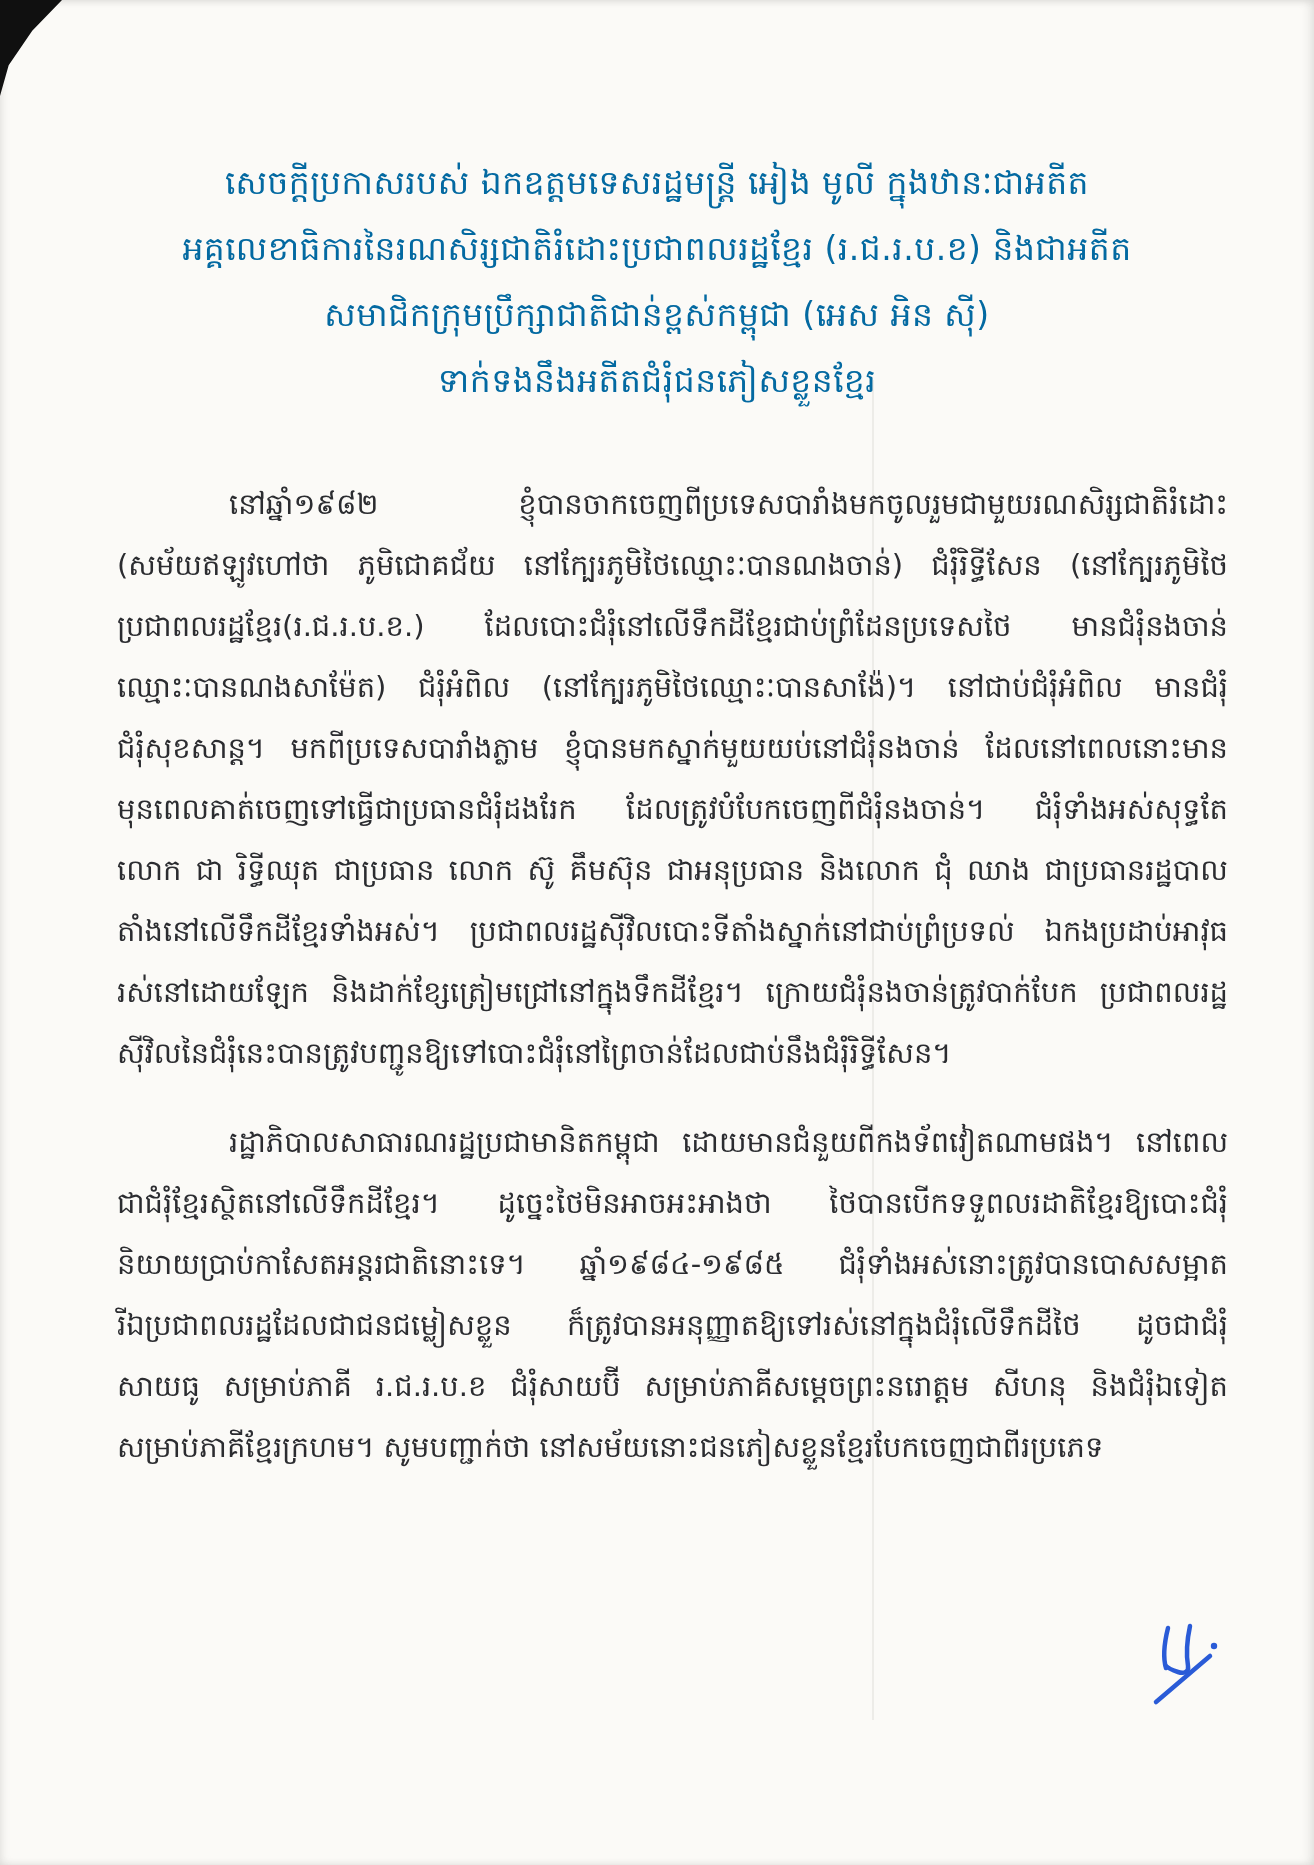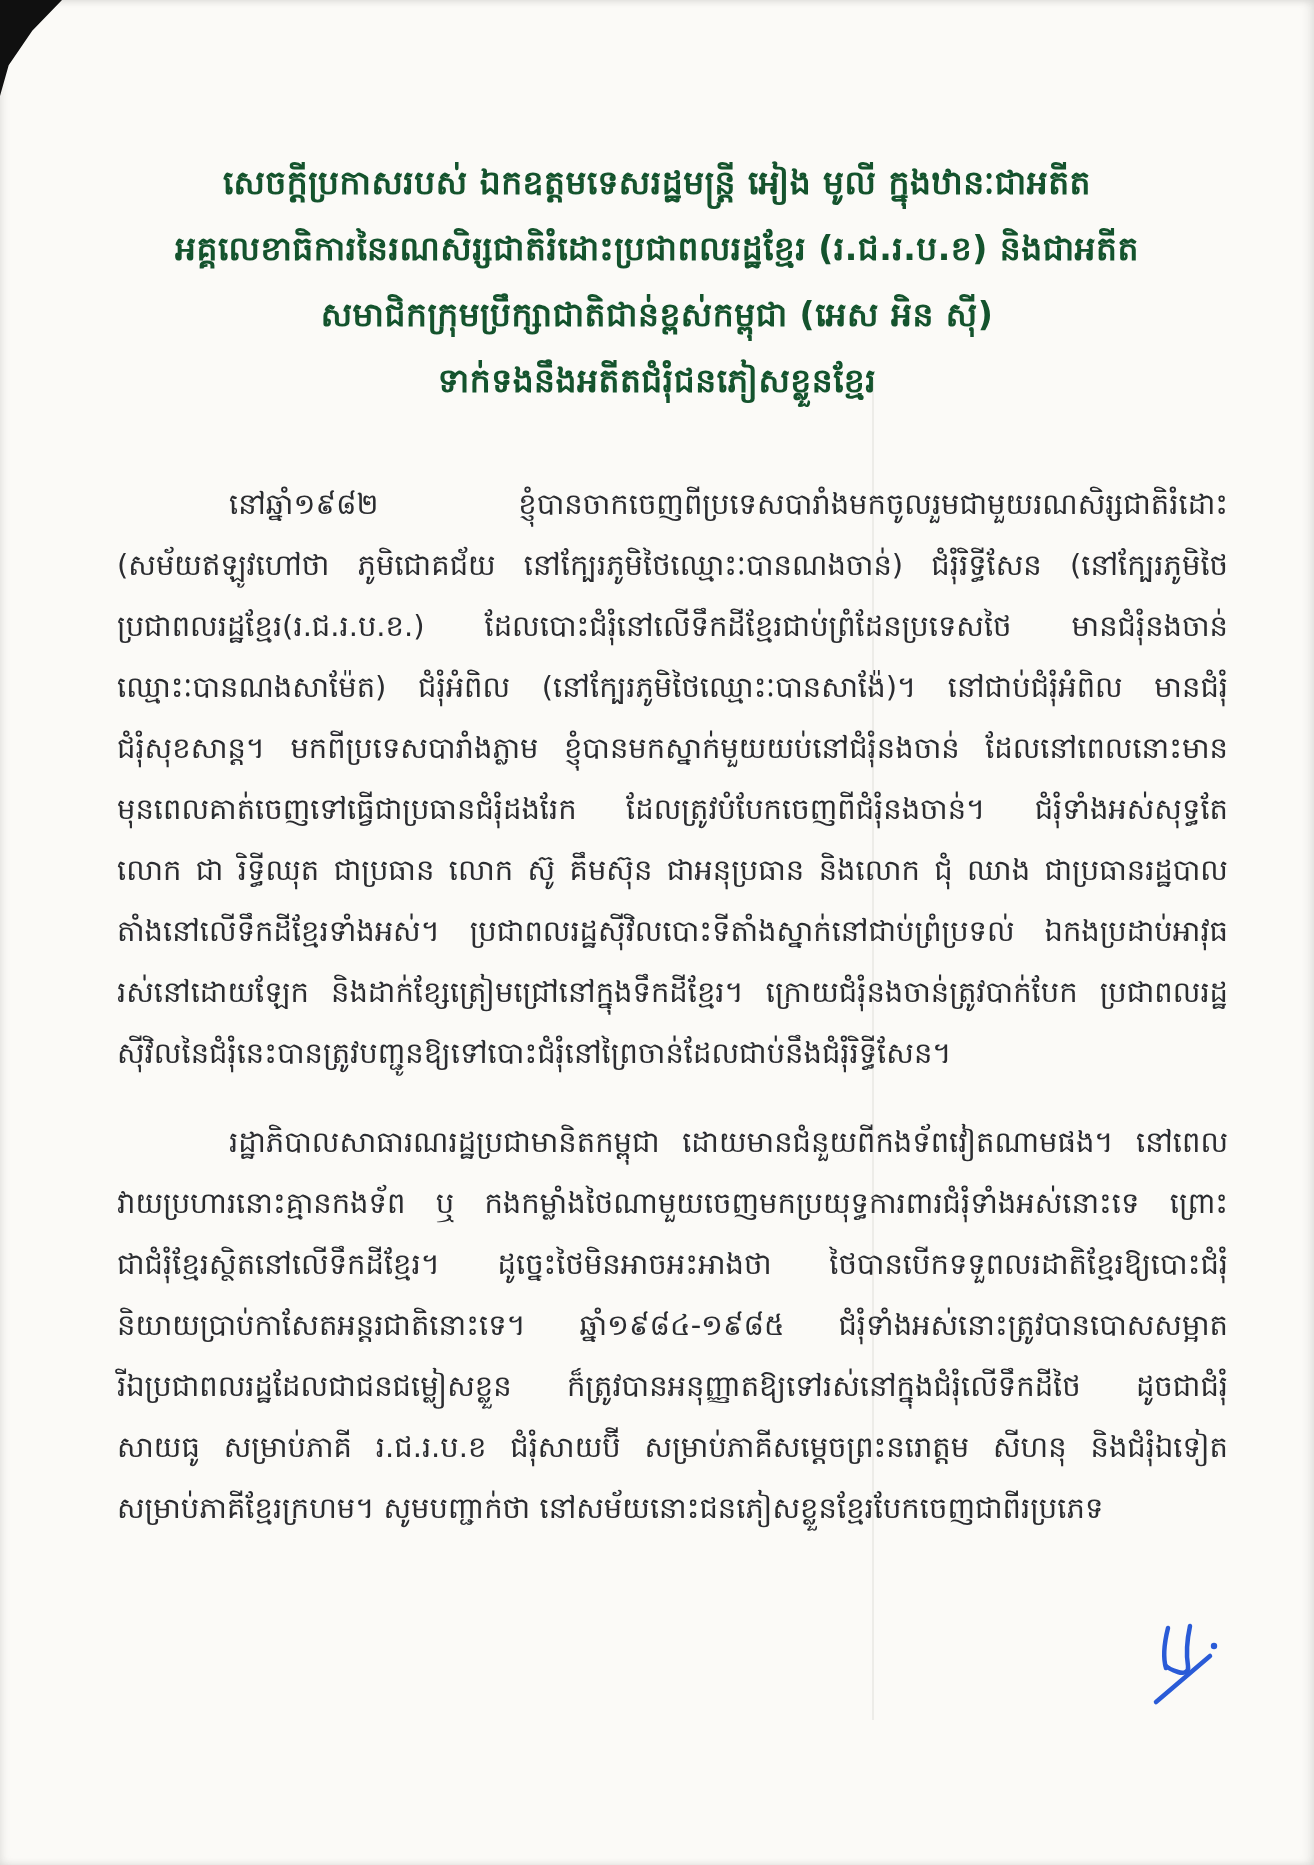--- a/index.html
+++ b/index.html
@@ -25,24 +25,24 @@
   }
   .fold-line {
     position: absolute;
     left: 872px; top: 380px;
     width: 2px; height: 1340px;
     background: rgba(170,165,155,0.16);
   }
   .title-block {
     padding-top: 150px;
     text-align: center;
-    font-weight: 700;
+    font-weight: 400;
     font-size: 33px;
     line-height: 66px;
-    color: #14532d;
+    color: #0369a1;
     letter-spacing: 0.5px;
   }
   .body-block { margin: 60px 69px 0 100px; }
   .paragraph { margin: 17px; }
   .paragraph + .paragraph { margin-top: 28px; }
   .body-line {
     font-size: 29px;
     line-height: 61px;
     text-align: justify;
     text-align-last: justify;
@@ -79,21 +79,20 @@
         <div class="body-line">ឈ្មោះៈបានណងសាម៉ែត) ជំរុំអំពិល (នៅក្បែរភូមិថៃឈ្មោះៈបានសាង៉ែ)។ នៅជាប់ជំរុំអំពិល មានជំរុំ</div>
         <div class="body-line">ជំរុំសុខសាន្ត។ មកពីប្រទេសបារាំងភ្លាម ខ្ញុំបានមកស្នាក់មួយយប់នៅជំរុំនងចាន់ ដែលនៅពេលនោះមាន</div>
         <div class="body-line">មុនពេលគាត់ចេញទៅធ្វើជាប្រធានជំរុំដងរែក ដែលត្រូវបំបែកចេញពីជំរុំនងចាន់។ ជំរុំទាំងអស់សុទ្ធតែ</div>
         <div class="body-line">លោក ជា រិទ្ធីឈុត ជាប្រធាន លោក ស៊ូ គឹមស៊ុន ជាអនុប្រធាន និងលោក ជុំ ឈាង ជាប្រធានរដ្ឋបាល</div>
         <div class="body-line">តាំងនៅលើទឹកដីខ្មែរទាំងអស់។ ប្រជាពលរដ្ឋស៊ីវិលបោះទីតាំងស្នាក់នៅជាប់ព្រំប្រទល់ ឯកងប្រដាប់អាវុធ</div>
         <div class="body-line">រស់នៅដោយឡែក និងដាក់ខ្សែត្រៀមជ្រៅនៅក្នុងទឹកដីខ្មែរ។ ក្រោយជំរុំនងចាន់ត្រូវបាក់បែក ប្រជាពលរដ្ឋ</div>
         <div class="body-line">ស៊ីវិលនៃជំរុំនេះបានត្រូវបញ្ជូនឱ្យទៅបោះជំរុំនៅព្រៃចាន់ដែលជាប់នឹងជំរុំរិទ្ធីសែន។</div>
       </div>
     <div class="paragraph">
         <div class="body-line">រដ្ឋាភិបាលសាធារណរដ្ឋប្រជាមានិតកម្ពុជា ដោយមានជំនួយពីកងទ័ពវៀតណាមផង។ នៅពេល</div>
-        <div class="body-line">វាយប្រហារនោះគ្មានកងទ័ព ឬ កងកម្លាំងថៃណាមួយចេញមកប្រយុទ្ធការពារជំរុំទាំងអស់នោះទេ ព្រោះ</div>
         <div class="body-line">ជាជំរុំខ្មែរស្ថិតនៅលើទឹកដីខ្មែរ។ ដូច្នេះថៃមិនអាចអះអាងថា ថៃបានបើកទទួពលរដាតិខ្មែរឱ្យបោះជំរុំ</div>
         <div class="body-line">និយាយប្រាប់កាសែតអន្តរជាតិនោះទេ។ ឆ្នាំ១៩៨៤-១៩៨៥ ជំរុំទាំងអស់នោះត្រូវបានបោសសម្អាត</div>
         <div class="body-line">រីឯប្រជាពលរដ្ឋដែលជាជនជម្លៀសខ្លួន ក៏ត្រូវបានអនុញ្ញាតឱ្យទៅរស់នៅក្នុងជំរុំលើទឹកដីថៃ ដូចជាជំរុំ</div>
         <div class="body-line">សាយធូ សម្រាប់ភាគី រ.ជ.រ.ប.ខ ជំរុំសាយប៊ី សម្រាប់ភាគីសម្ដេចព្រះនរោត្តម សីហនុ និងជំរុំឯទៀត</div>
         <div class="body-line">សម្រាប់ភាគីខ្មែរក្រហម។ សូមបញ្ជាក់ថា នៅសម័យនោះជនភៀសខ្លួនខ្មែរបែកចេញជាពីរប្រភេទ</div>
       </div>
   </div>
 
   <svg class="blue-initial" viewBox="0 0 78 86" fill="none" xmlns="http://www.w3.org/2000/svg">
     <path d="M18 6 C14 22, 13 36, 16 46" stroke="#2a5bd7" stroke-width="4.5" stroke-linecap="round"></path>

